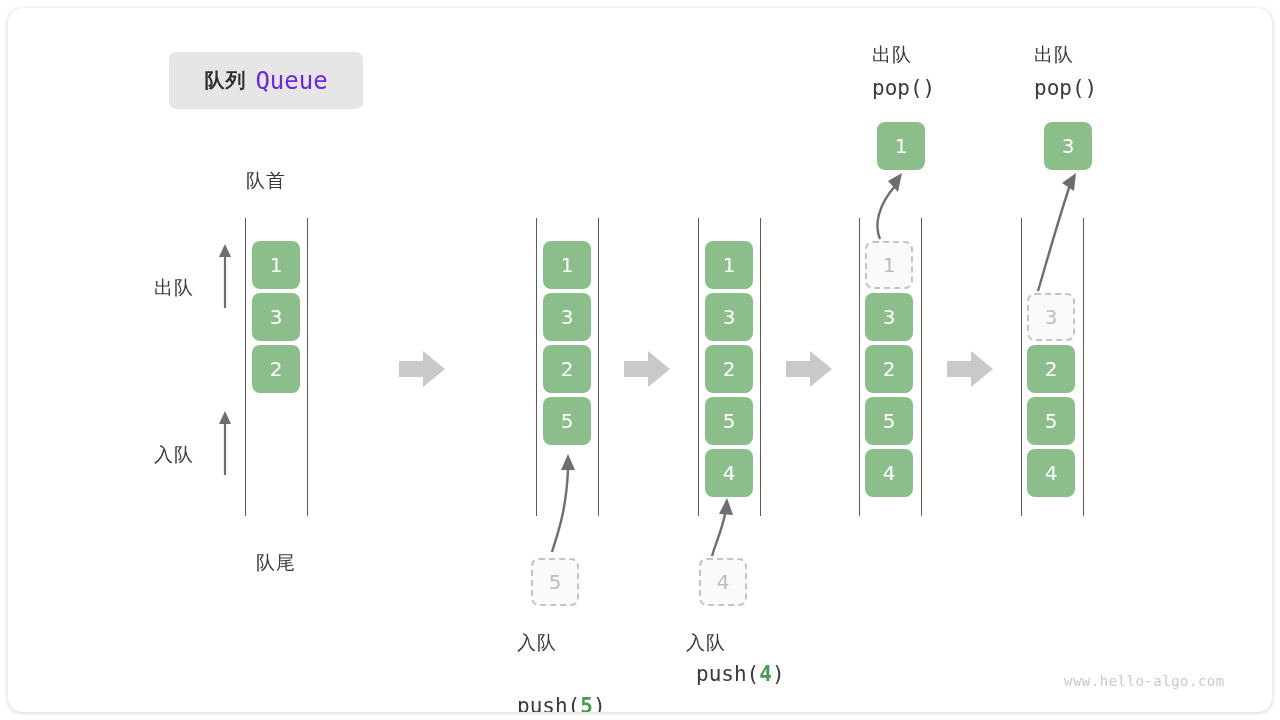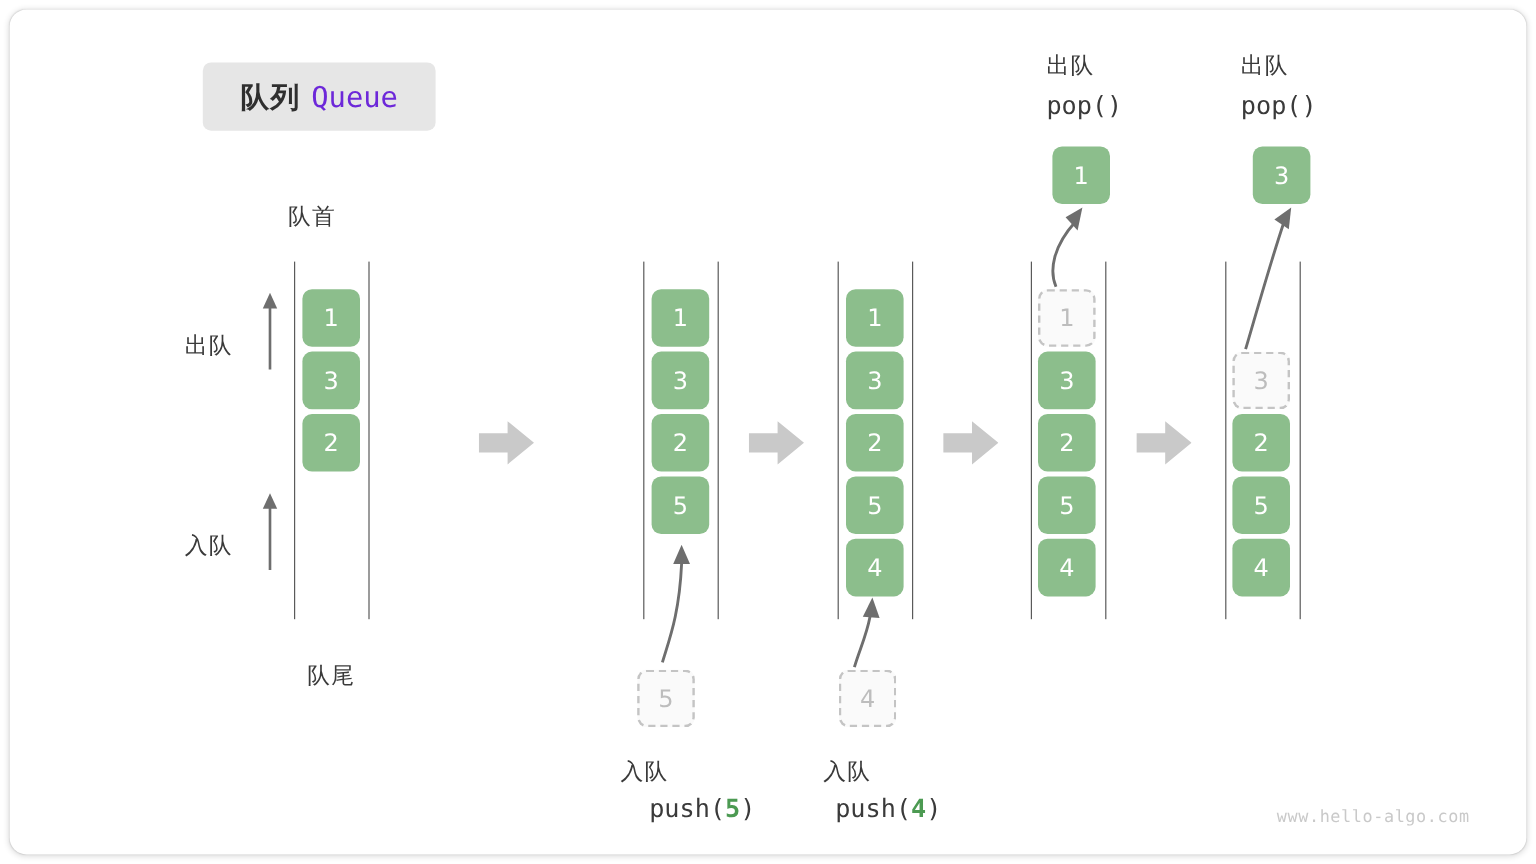--- a/index.html
+++ b/index.html
@@ -31,21 +31,21 @@
     left: 161px; top: 44px;
     width: 194px; height: 57px;
     background: #e6e6e6;
     border-radius: 7px;
     display: flex;
     align-items: center;
     justify-content: center;
     gap: 9px;
   }
   #title-cn {
-    font-size: 24px;
+    font-size: 20px;
     font-weight: bold;
     color: #2f2f2f;
     letter-spacing: 1px;
   }
   #title-en {
     font-size: 24px;
     color: #6d28d9;
     font-family: "DejaVu Sans Mono", "Liberation Mono", monospace;
   }
 
@@ -105,21 +105,21 @@
 </head>
 <body>
 
 <div id="card">
 
   <div class="abs" id="title-badge">
     <span id="title-cn">队列</span>
     <span id="title-en">Queue</span>
   </div>
 
-  <div class="abs cn-label" style="left:222px; top:160px; width:60px; text-align:center;">队首</div>
+  <div class="abs cn-label" style="left:238px; top:160px; width:60px; text-align:left;">队首</div>
 
   <div class="abs cn-label" style="left:146px; top:267px;">出队</div>
   <svg class="abs" style="left:206px; top:234px;" width="22" height="68">
     <line x1="11" y1="66" x2="11" y2="12" stroke="#6e6e6e" stroke-width="2.2"></line>
     <polygon points="11,2 5,15 17,15" fill="#6e6e6e"></polygon>
   </svg>
 
   <div class="abs cn-label" style="left:146px; top:434px;">入队</div>
   <svg class="abs" style="left:206px; top:401px;" width="22" height="68">
     <line x1="11" y1="66" x2="11" y2="12" stroke="#6e6e6e" stroke-width="2.2"></line>
@@ -148,21 +148,21 @@
   <div class="abs cell" style="left:535px; top:389px;">5</div>
 
   <svg class="abs" style="left:520px; top:432px;" width="80" height="120">
     <path d="M 24 112 C 30 92, 38 72, 40 30" stroke="#6e6e6e" stroke-width="2.4" fill="none"></path>
     <polygon points="40,14 33,30 47,30" fill="#6e6e6e"></polygon>
   </svg>
 
   <div class="abs cell ghost" style="left:523px; top:550px;">5</div>
 
   <div class="abs cn-label" style="left:509px; top:622px;">入队</div>
-  <div class="abs code-label" style="left:509px; top:654px;margin-left:24px;"><span>push(</span><span class="num">5</span><span>)</span></div>
+  <div class="abs code-label" style="left:509px; top:686px;"><span>push(</span><span class="num">5</span><span>)</span></div>
 
   <svg class="abs sep-arrow" style="left:616px; top:341px;" viewBox="0 0 46 40">
     <polygon points="0,12 24,12 24,2 46,20 24,38 24,28 0,28" fill="#c9c9c9"></polygon>
   </svg>
 
   <div class="abs rail" style="left:690px; top:210px; height:298px;"></div>
   <div class="abs rail" style="left:752px; top:210px; height:298px;"></div>
 
   <div class="abs cell" style="left:697px; top:233px;">1</div>
   <div class="abs cell" style="left:697px; top:285px;">3</div>

